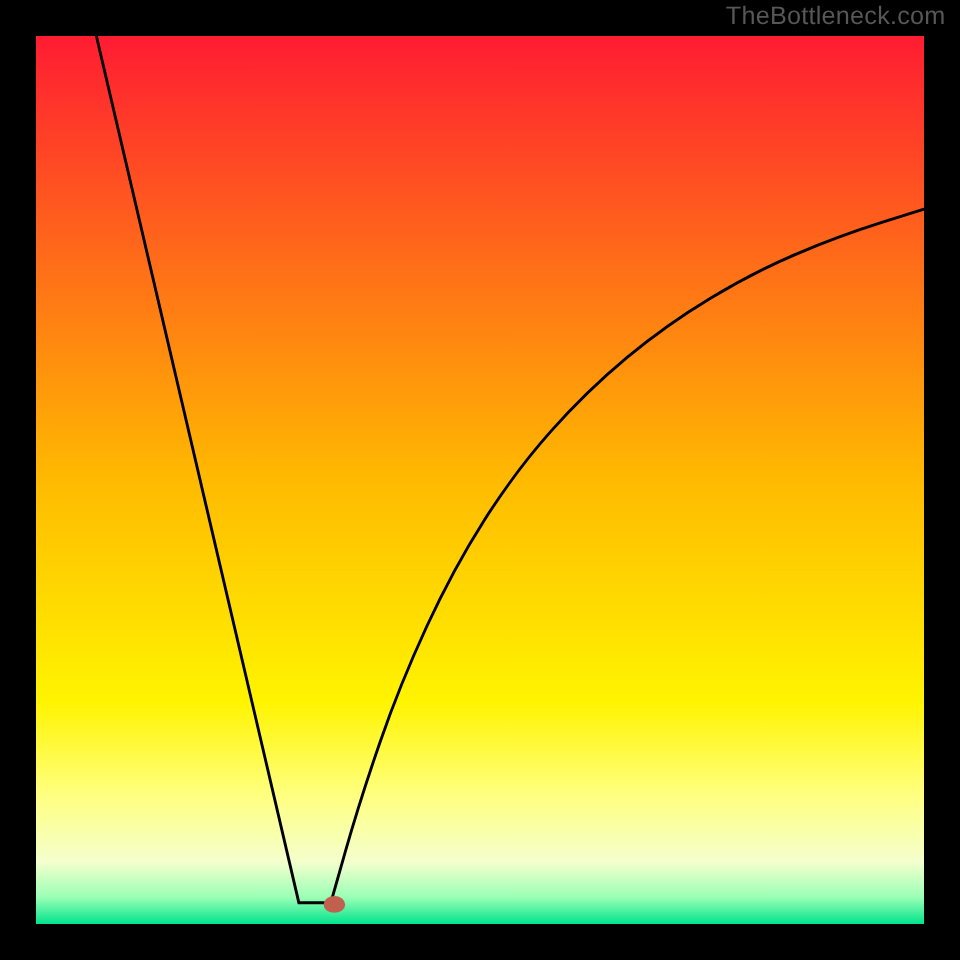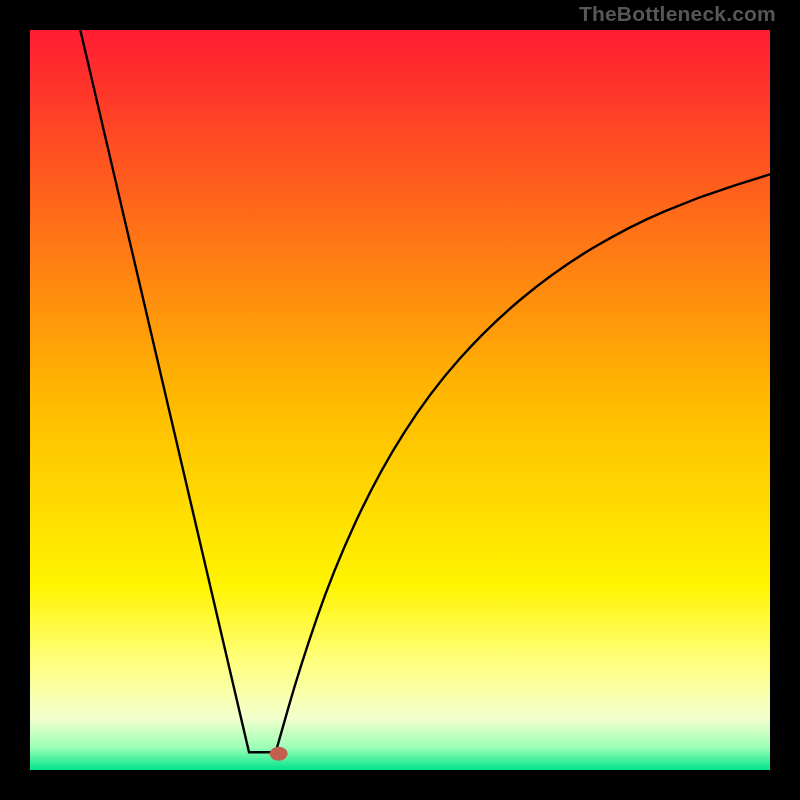--- a/index.html
+++ b/index.html
@@ -12,24 +12,24 @@
     font-family: Arial, Helvetica, sans-serif;
   }
   .wrap {
     position: relative;
     width: 800px;
     height: 800px;
   }
   .attribution {
     position: absolute;
     top: 2px;
-    right: 24px;
+    right: 12px;
     color: #575757;
     font-size: 21px;
-    font-weight: 700;
+    font-weight: 400;
     letter-spacing: 0.2px;
   }
   svg {
     position: absolute;
     left: 0;
     top: 0;
   }
 </style>
 </head>
 <body>

